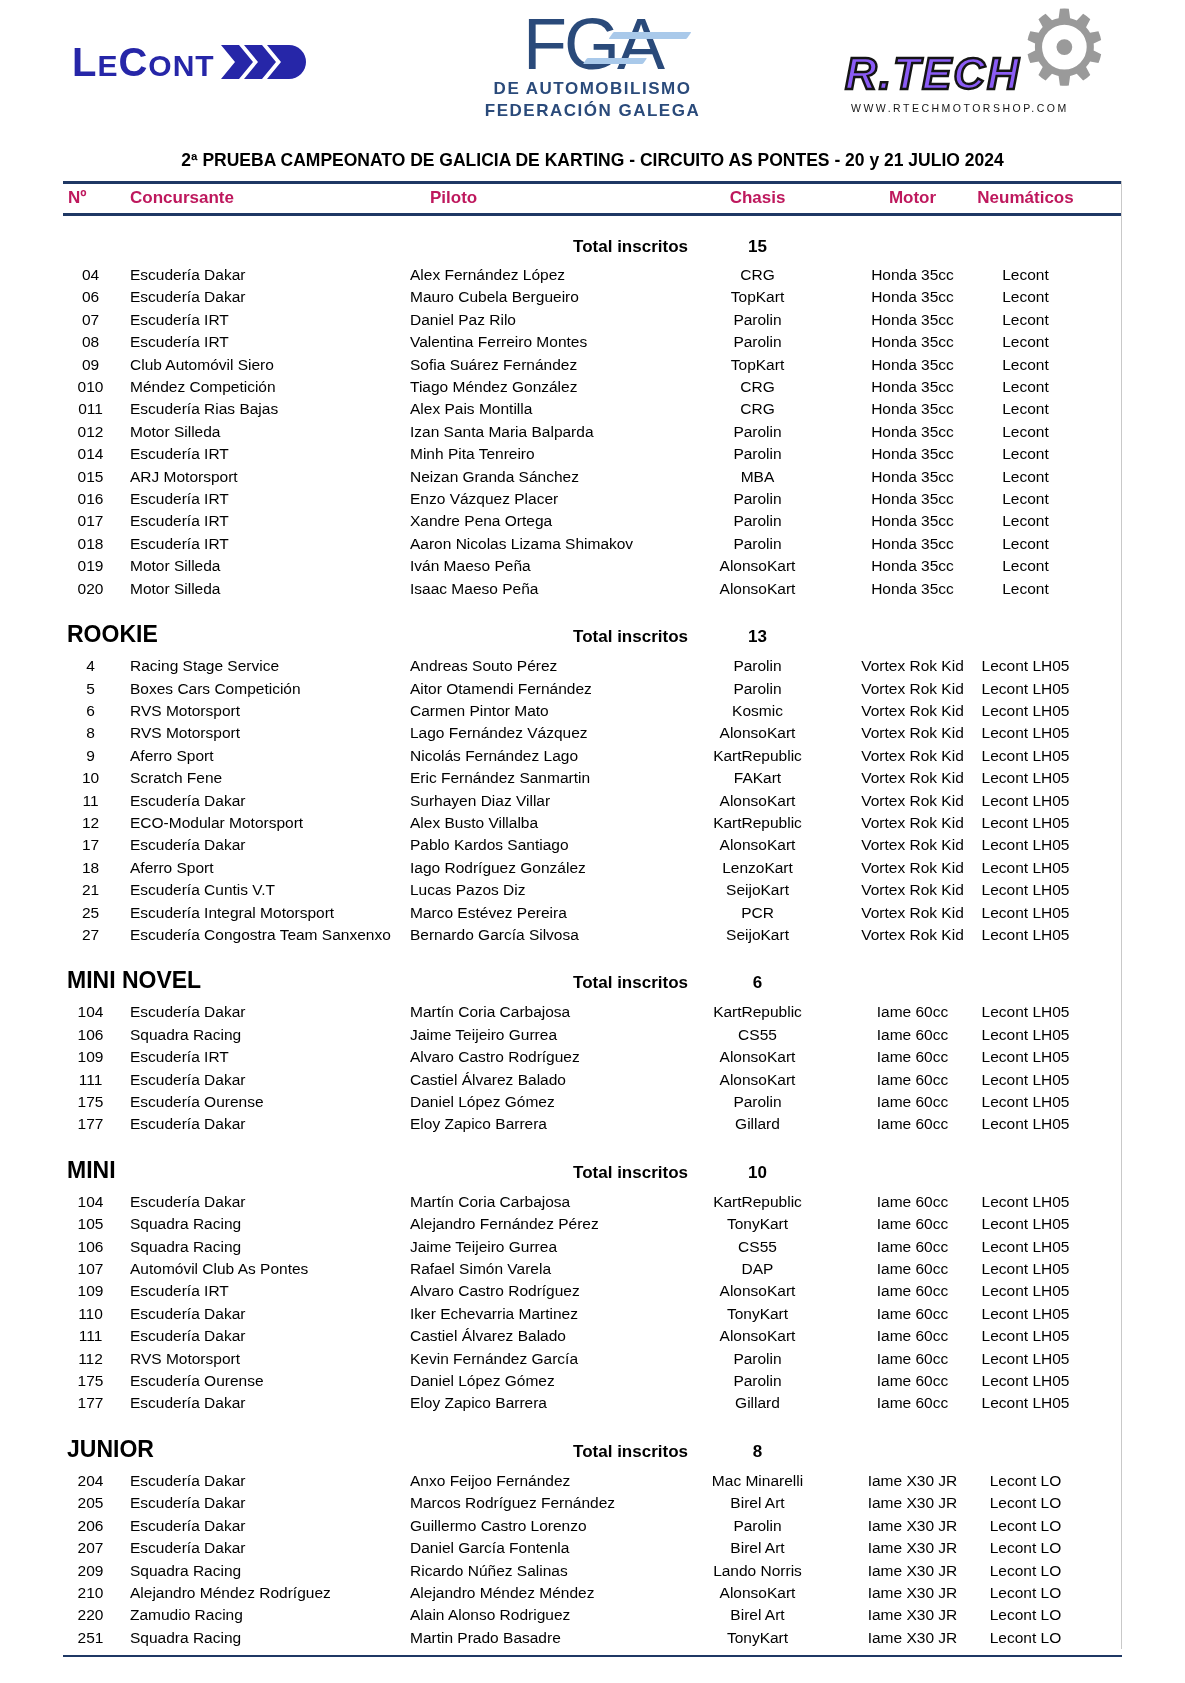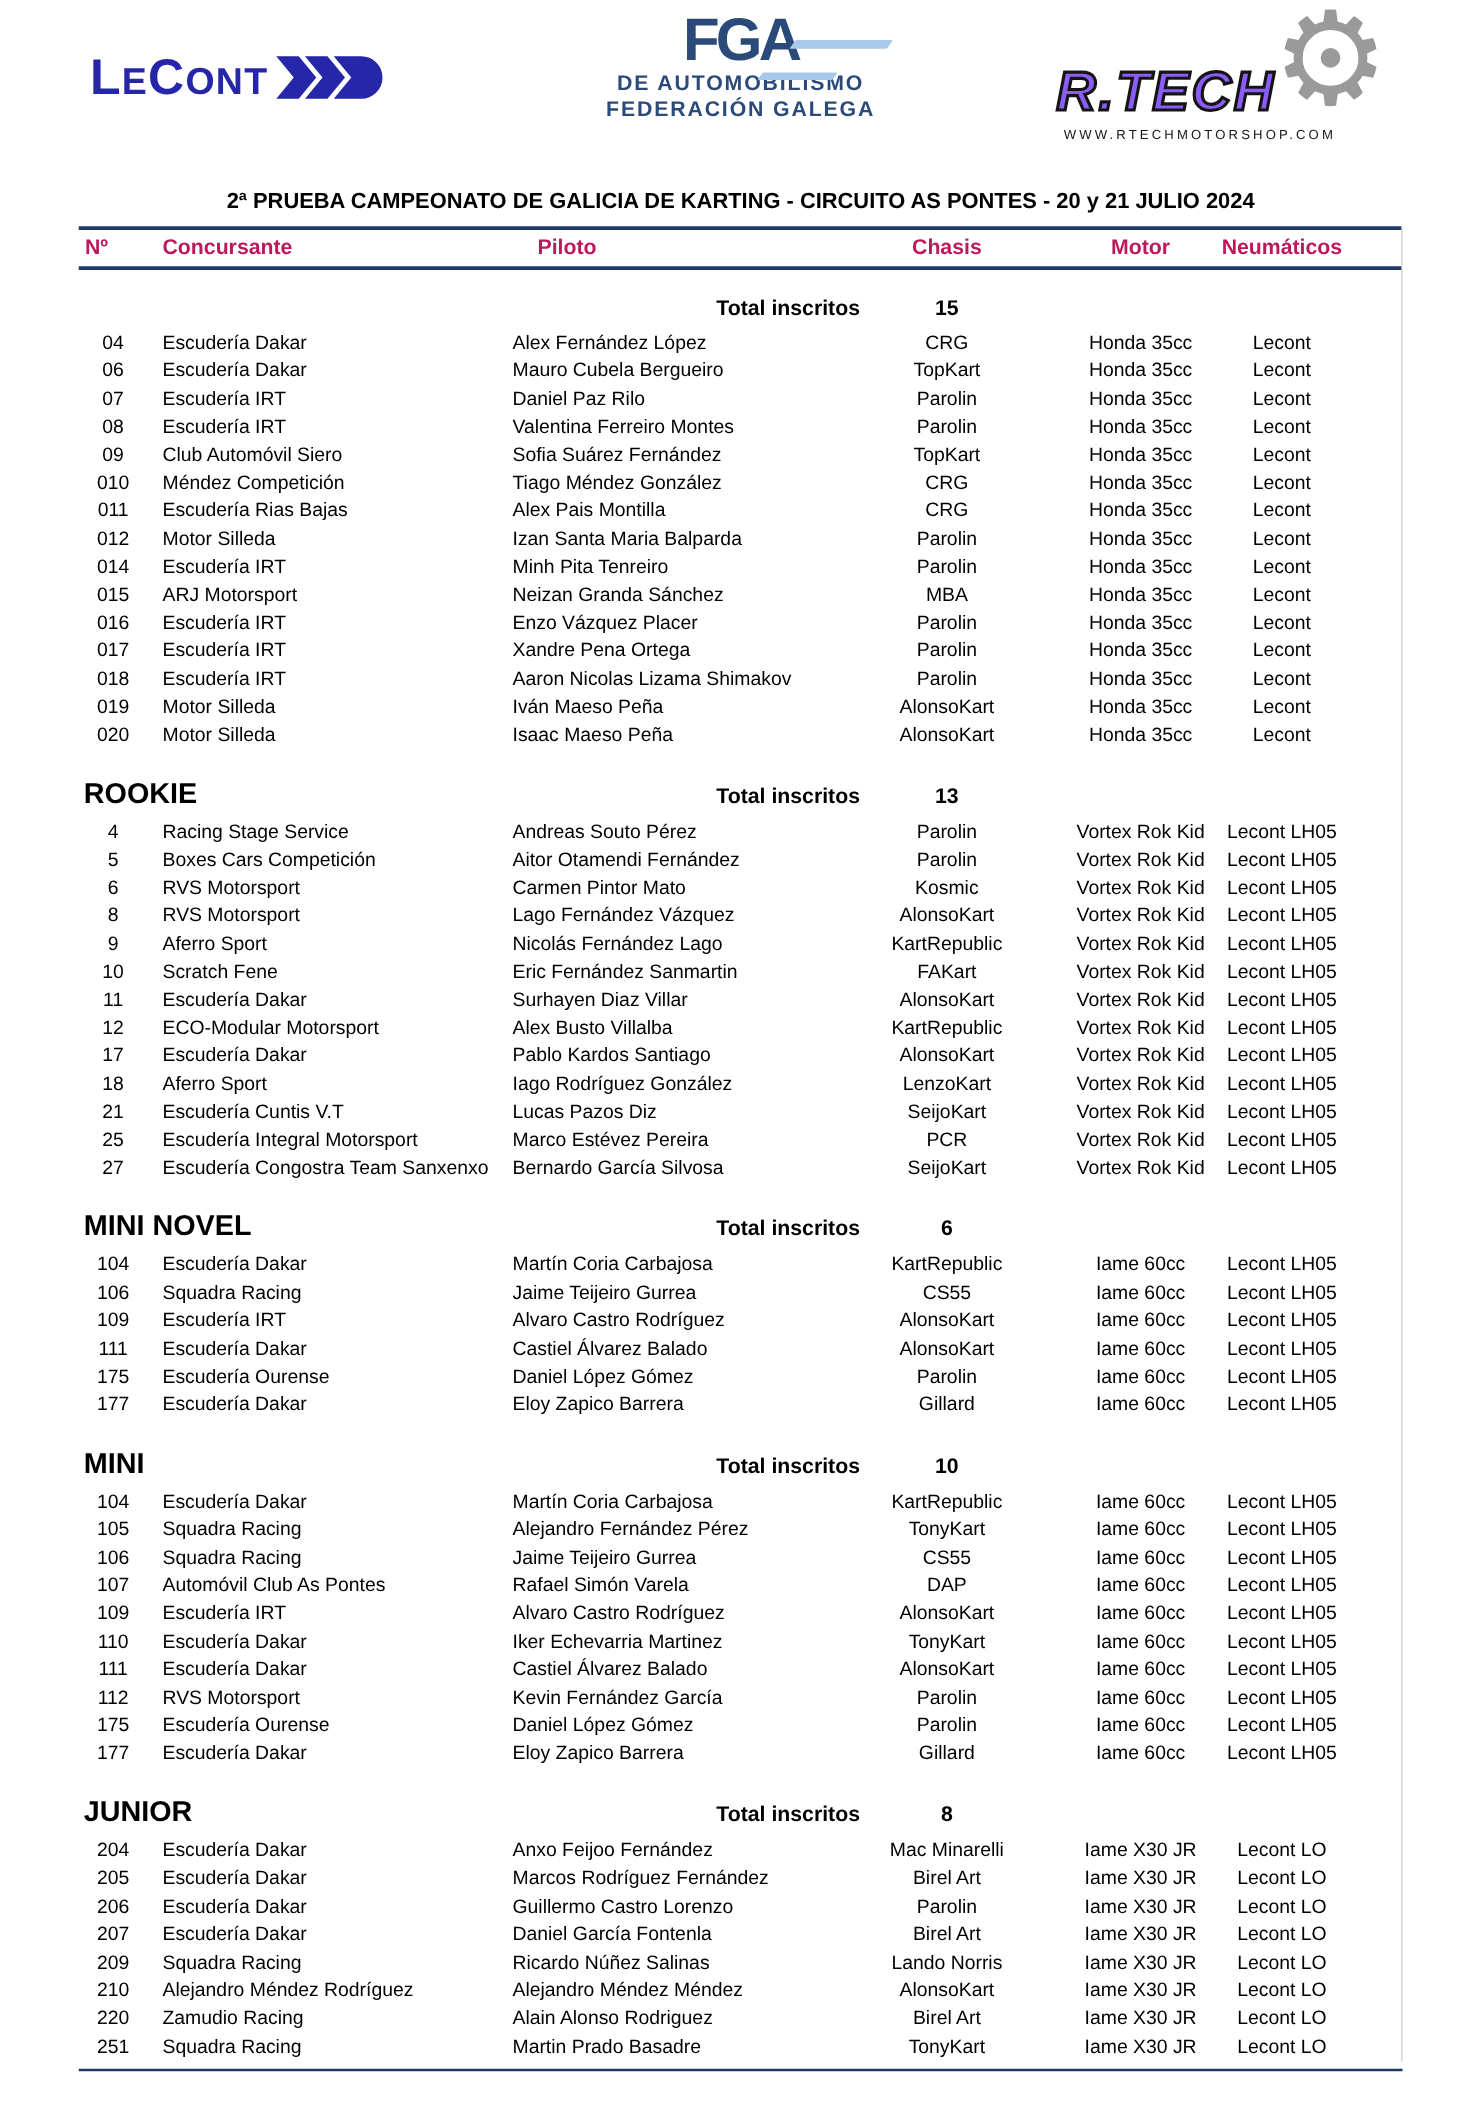--- a/index.html
+++ b/index.html
@@ -10,21 +10,21 @@
   
   .logo-band { position:relative; height:148px; }
   .lecont-logo { position:absolute; left:72px; top:42px; display:flex; align-items:center; color:#2626a8; }
   .lecont-word { font-weight:800; letter-spacing:1px; line-height:1; }
   .lc-big { font-size:40px; }
   .lc-small { font-size:30px; }
   .lecont-chevrons { margin-left:4px; }
 
   .fga-logo { position:absolute; left:0; right:0; top:10px; text-align:center; }
   .fga-acronym-wrap { position:relative; display:inline-block; }
-  .fga-acronym { font-size:48px; font-weight:700; letter-spacing:-3px; color:#2a4a7a; line-height:0.95;text-align:right; }
+  .fga-acronym { font-size:72px; font-weight:400; letter-spacing:-3px; color:#2a4a7a; line-height:0.95;text-align:right; }
   .fga-slash { position:absolute; background:#a9c9ea; transform:skewX(-35deg); border-radius:1px; }
   .fga-slash.s1 { width:78px; height:7px; top:22px; left:88px; }
   .fga-slash.s2 { width:60px; height:6px; top:48px; left:62px; }
   .fga-line { font-size:17px; font-weight:700; letter-spacing:1.5px; color:#2a4a7a; line-height:1.25; }
 
   .rtech-logo { position:absolute; right:78px; top:22px; width:270px; height:110px; }
   .rtech-gear { position:absolute; right:-4px; top:-26px; font-size:104px; color:#9a9a9a; line-height:1; }
   .rtech-text { position:absolute; left:8px; top:30px; font-size:44px; font-weight:900; font-style:italic; letter-spacing:2px; color:#8b5cf6; -webkit-text-stroke:2.5px #141414; line-height:1; }
   .rtech-site { position:absolute; left:14px; top:80px; font-size:10.5px; font-weight:400; letter-spacing:2.5px; color:#141414; }
 

